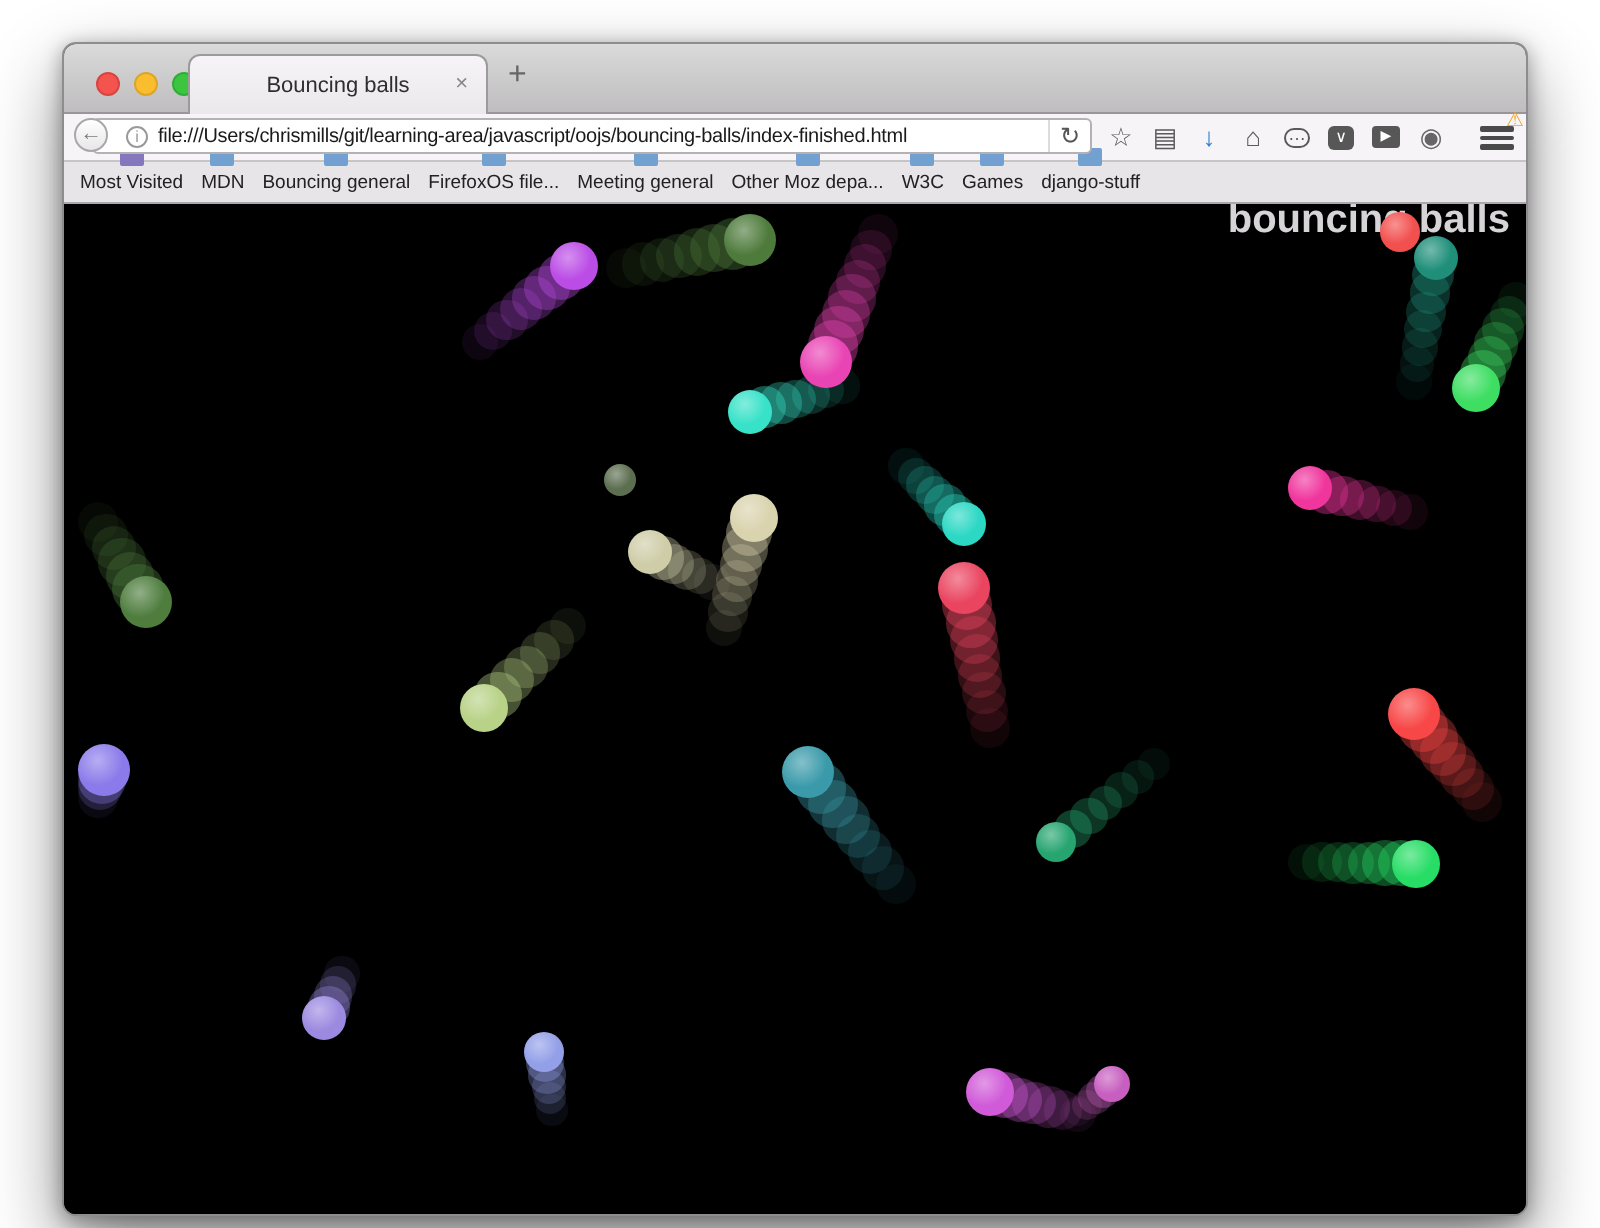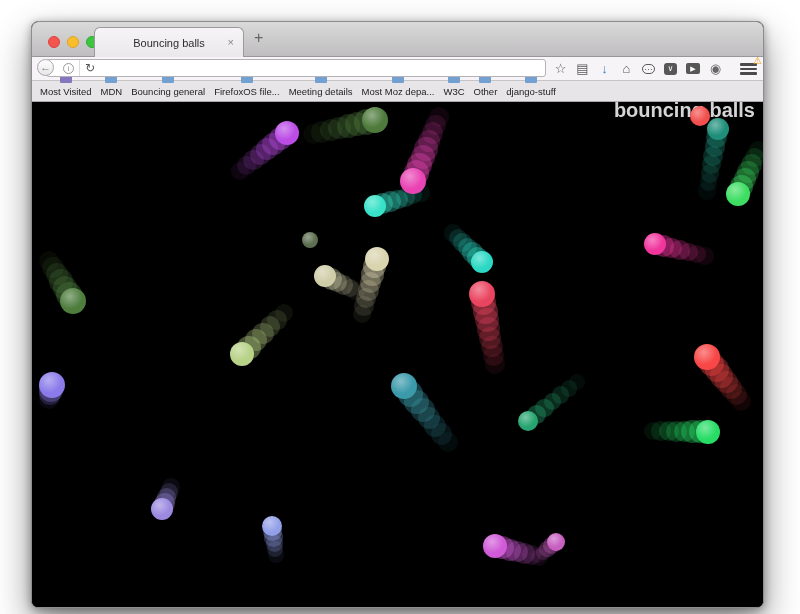--- a/index.html
+++ b/index.html
@@ -78,20 +78,21 @@
       <span data-name="tab-title">Bouncing balls</span>
       <span class="tab-close" data-name="tab-close-icon">×</span>
     </div>
     <div class="newtab" data-name="new-tab-button">+</div>
   </div>
 
   <div class="urlrow" data-name="navigation-toolbar">
     <div class="backbtn" data-name="back-button">←</div>
     <div class="urlfield" data-name="url-bar">
       <span class="info-icon" data-name="page-info-icon">i</span>
+      <span class="urltext" data-name="url-text">file:///Users/chrismills/git/learning-area/javascript/oojs/bouncing-balls/index-finished.html</span>
       <span class="reload" data-name="reload-icon">↻</span>
     </div>
     <div class="toolicons" data-name="toolbar-icons">
         <span class="ti" data-name="star-icon">☆</span>
         <span class="ti" data-name="reading-list-icon">▤</span>
         <span class="ti" data-name="download-icon">↓</span>
         <span class="ti" data-name="home-icon">⌂</span>
         <span class="ti" data-name="chat-icon">…</span>
         <span class="ti" data-name="pocket-icon">∨</span>
         <span class="ti" data-name="youtube-icon">▶</span>
@@ -121,36 +122,36 @@
         <span data-name="bookmark-label">Bouncing general</span>
         <span class="caret" data-name="chevron-down-icon">▾</span>
       </div>
       <div class="bm" data-name="bookmark-item-firefoxos-ecosy">
         <span class="folder" data-name="folder-icon" style="background: rgb(114, 161, 209);"></span>
         <span data-name="bookmark-label">FirefoxOS file...</span>
         <span class="caret" data-name="chevron-down-icon">▾</span>
       </div>
       <div class="bm" data-name="bookmark-item-meeting-details">
         <span class="folder" data-name="folder-icon" style="background: rgb(114, 161, 209);"></span>
-        <span data-name="bookmark-label">Meeting details</span>
+        <span data-name="bookmark-label">Meeting general</span>
         <span class="caret" data-name="chevron-down-icon">▾</span>
       </div>
       <div class="bm" data-name="bookmark-item-other-moz-depa">
         <span class="folder" data-name="folder-icon" style="background: rgb(114, 161, 209);"></span>
-        <span data-name="bookmark-label">Most Moz depa...</span>
+        <span data-name="bookmark-label">Other Moz depa...</span>
         <span class="caret" data-name="chevron-down-icon">▾</span>
       </div>
       <div class="bm" data-name="bookmark-item-w3c">
         <span class="folder" data-name="folder-icon" style="background: rgb(114, 161, 209);"></span>
         <span data-name="bookmark-label">W3C</span>
         <span class="caret" data-name="chevron-down-icon">▾</span>
       </div>
       <div class="bm" data-name="bookmark-item-games">
         <span class="folder" data-name="folder-icon" style="background: rgb(114, 161, 209);"></span>
-        <span data-name="bookmark-label">Other</span>
+        <span data-name="bookmark-label">Games</span>
         <span class="caret" data-name="chevron-down-icon">▾</span>
       </div>
       <div class="bm" data-name="bookmark-item-django-stuff">
         <span class="folder" data-name="folder-icon" style="background: rgb(114, 161, 209);"></span>
         <span data-name="bookmark-label">django-stuff</span>
         <span class="caret" data-name="chevron-down-icon">▾</span>
       </div>
     </div>
 
   <div class="content" data-name="page-content" style="background: rgb(0, 0, 0);">

